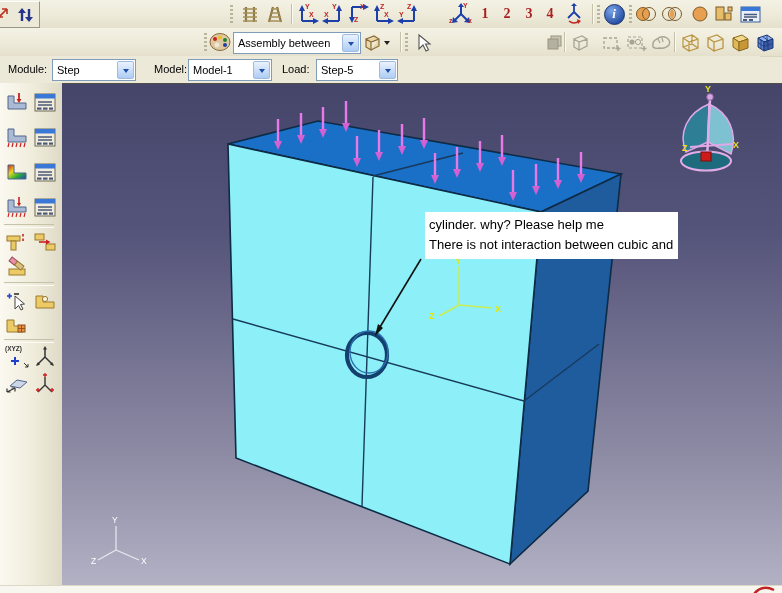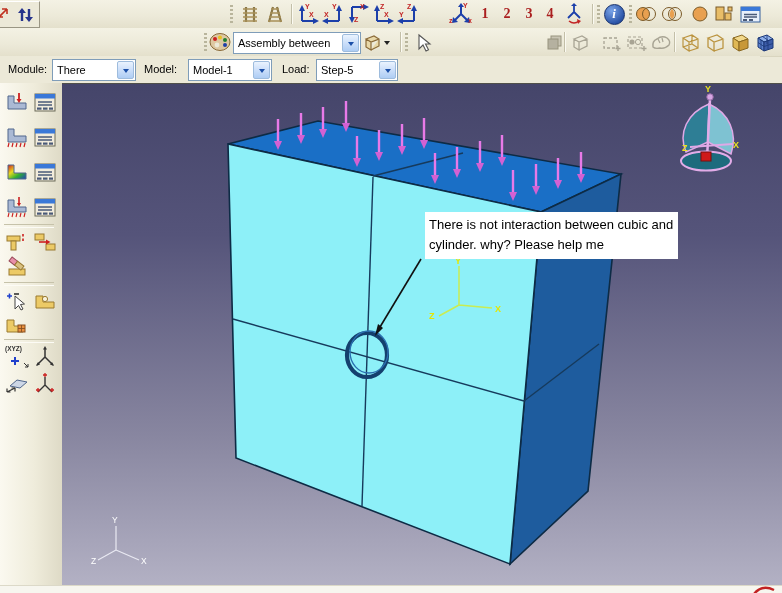--- a/index.html
+++ b/index.html
@@ -290,26 +290,26 @@
       <path d="M4,6 L10,10 L10,19 L4,15 Z" fill="#5d82cc" stroke="#1c3878"></path>
       <path d="M10,10 L19,7 L19,16 L10,19 Z" fill="#3c5ca8" stroke="#1c3878"></path>
       <path d="M4,10.5 L10,14.5 L19,11.5 M7,8 L7,17 M14,8.6 L14,17.6 M8.5,4.5 L14.5,8.5 M13,12 L13,3" stroke="#1c3878" stroke-width="0.8" fill="none"></path>
     </svg>
   </div>
 </div>
 
 <div class="abs" style="left:0;top:56px;width:760px;height:27px;background:#ece9d8;border-bottom:1px solid #c9c5ae">
   <span class="ctxlabel" style="left:8px">Module:</span>
   <div class="combo" style="left:52px;top:3px;width:78px">
-    <span>There</span>
+    <span>Step</span>
     <span class="arr">
         <i></i>
       </span>
   </div>
-  <span class="ctxlabel" style="left:144px">Model:</span>
+  <span class="ctxlabel" style="left:154px">Model:</span>
   <div class="combo" style="left:188px;top:3px;width:78px">
     <span>Model-1</span>
     <span class="arr">
         <i></i>
       </span>
   </div>
   <span class="ctxlabel" style="left:282px">Load:</span>
   <div class="combo" style="left:316px;top:3px;width:76px">
     <span>Step-5</span>
     <span class="arr">
@@ -562,22 +562,22 @@
       <path d="M710,98 L707,158" stroke="#e2ace8" stroke-width="2.5"></path>
       <rect x="701" y="151" width="10" height="9" fill="#cf1a1a" stroke="#7a0e0e"></rect>
       <circle cx="710" cy="96" r="3.2" fill="#d5a6e3" stroke="#9f70ad"></circle>
       <text x="705" y="91" fill="#e8e220" font-size="9" font-weight="bold">Y</text>
       <text x="733" y="147" fill="#e8e220" font-size="9" font-weight="bold">X</text>
       <text x="682" y="150" fill="#e8e220" font-size="9" font-weight="bold">Z</text>
     </g>
   </svg>
 
   <div id="anno">
+    <span style="display:block">cylinder. why? Please help me</span>
     <span style="display:block">There is not interaction between cubic and</span>
-    <span style="display:block">cylinder. why? Please help me</span>
   </div>
 </div>
 
 <div id="bottomstrip">
   <svg width="30" height="8" style="position:absolute;right:2px;top:0">
     <path d="M4,8 Q12,-2 24,4" stroke="#c22222" stroke-width="2.4" fill="none"></path>
   </svg>
 </div>
 
 </body></html>

